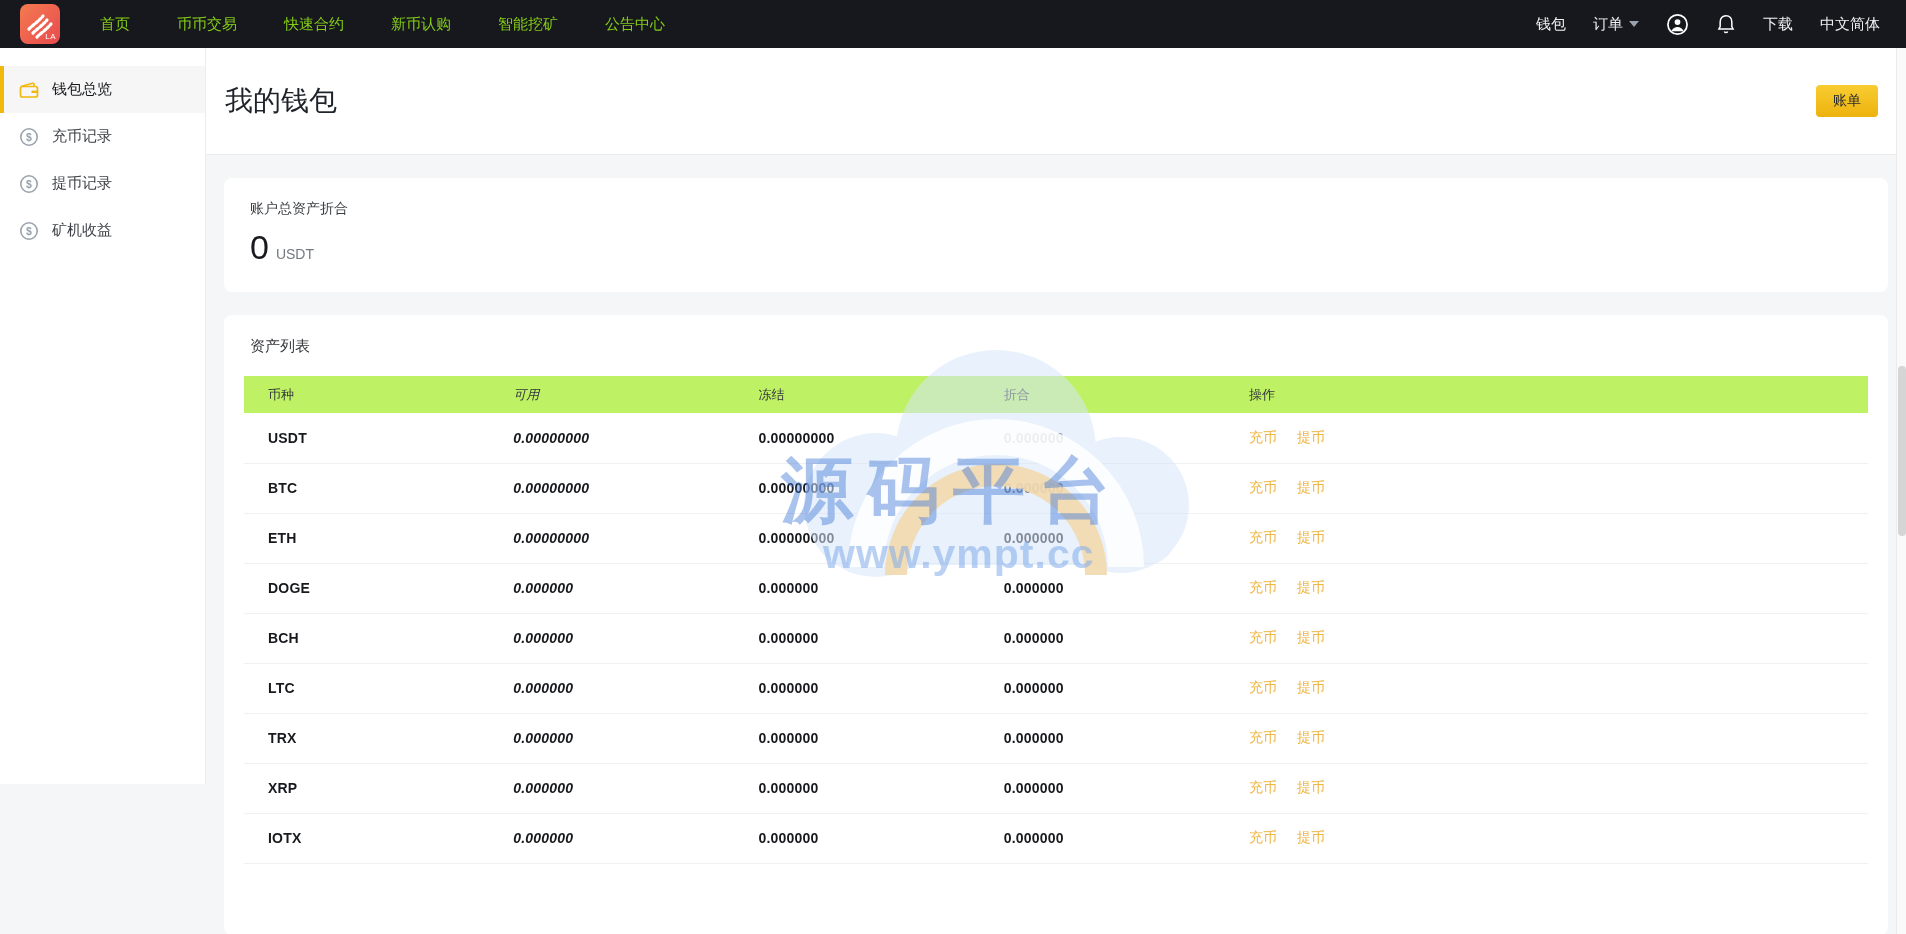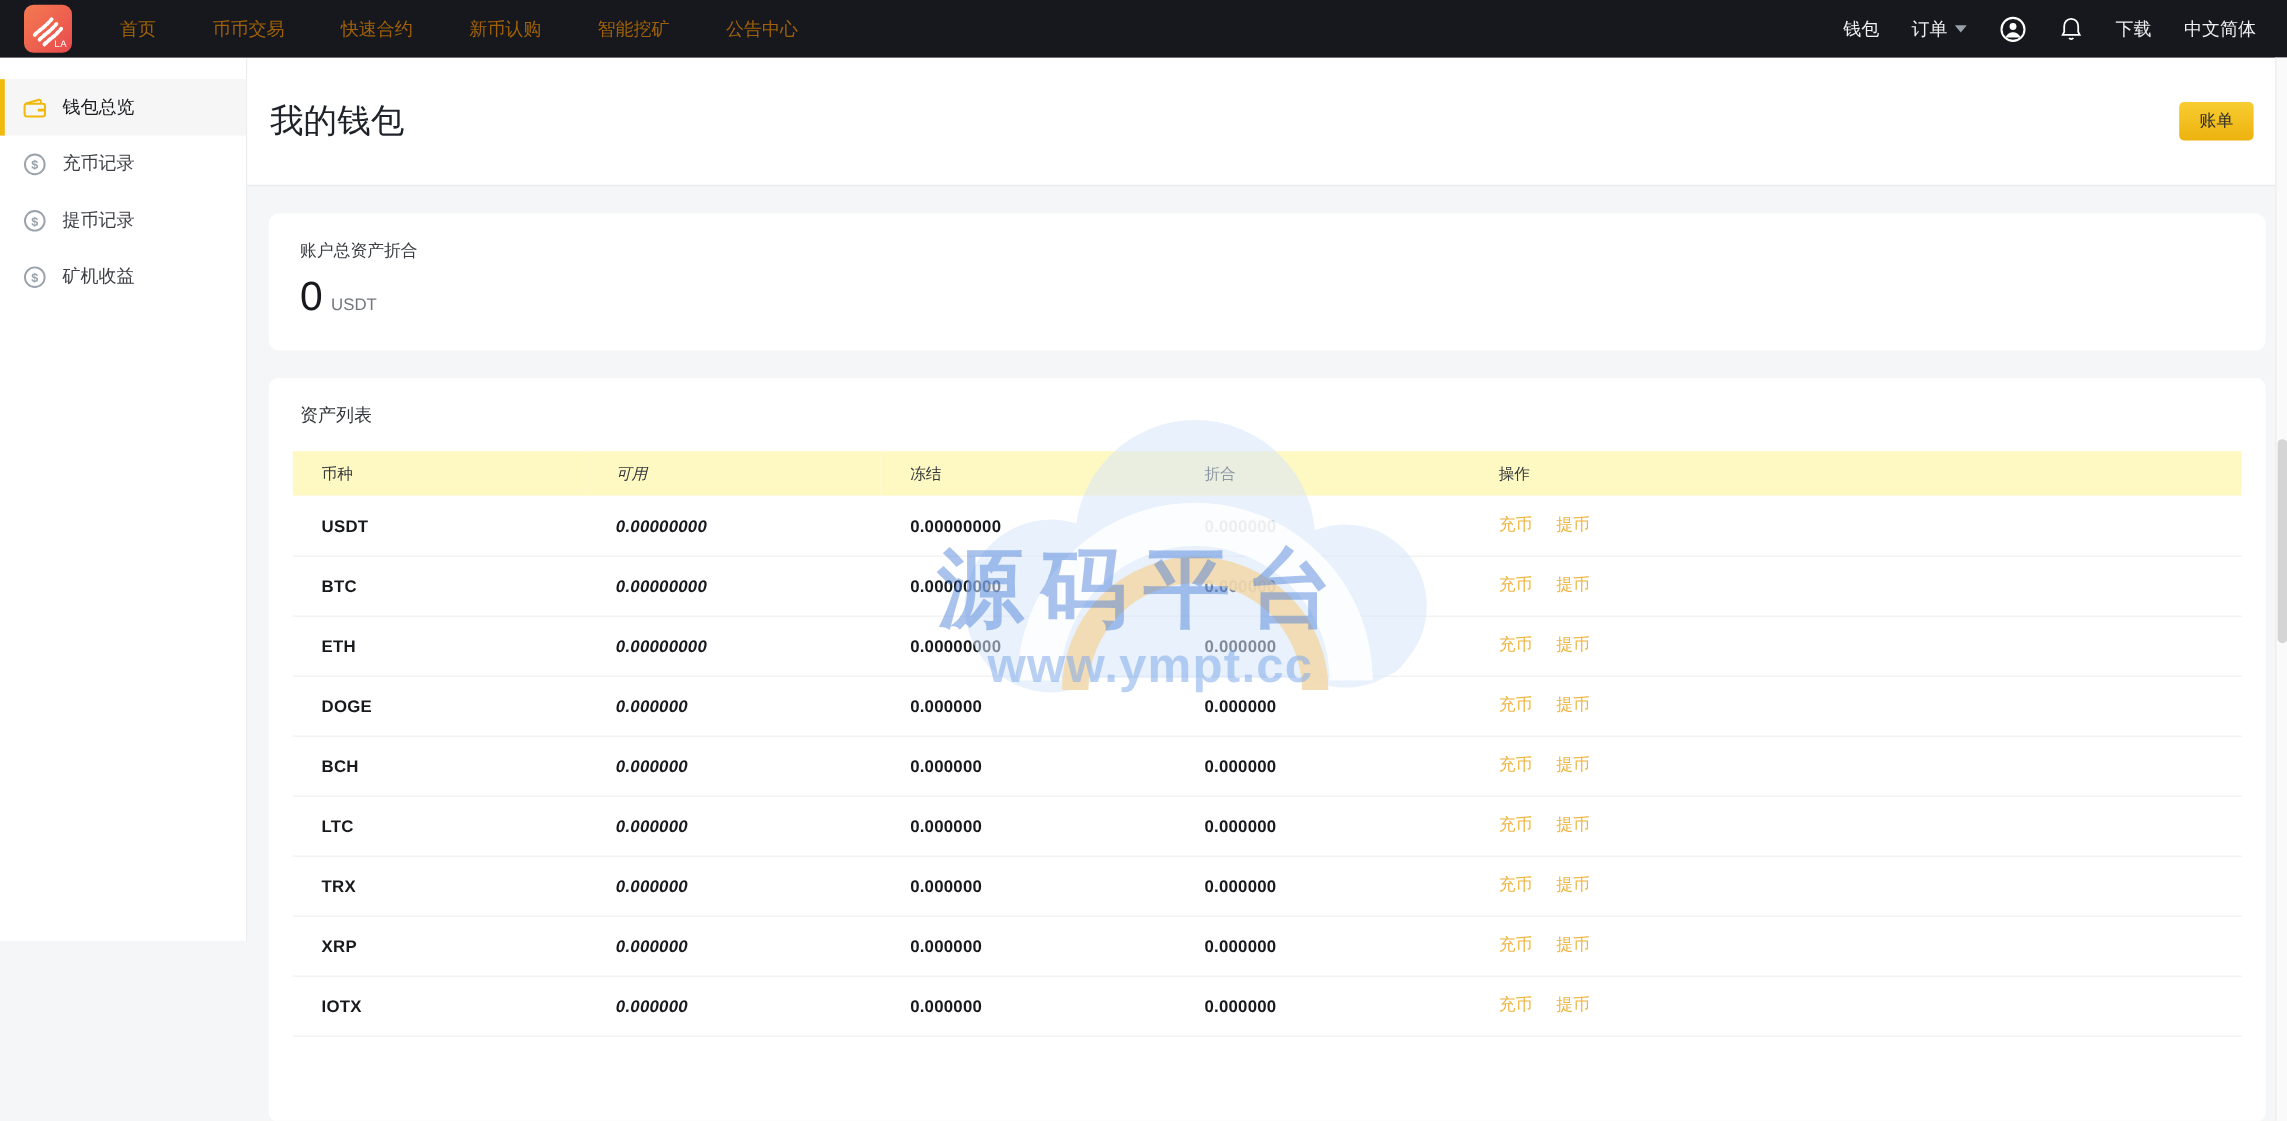--- a/index.html
+++ b/index.html
@@ -10,21 +10,21 @@
   
   .navbar { position:relative; z-index:6; height:48px; background:#16181d;
     display:flex; align-items:center; padding-left:20px; }
   .logo { width:40px; height:40px; border-radius:8px; flex:0 0 auto;
     background:linear-gradient(135deg,#f47b50 0%,#e84a4e 100%);
     position:relative; cursor:pointer; }
   .logo svg { position:absolute; top:3px; left:3px; }
   .logo .logo-la { position:absolute; right:4px; bottom:3px; font-size:8px;
     color:#fff; letter-spacing:0.5px; }
   .nav-items { display:flex; gap:47px; margin-left:40px; }
-  .nav-item { color:#a16207; font-size:15px; cursor:pointer; white-space:nowrap; }
+  .nav-item { color:#84cc16; font-size:15px; cursor:pointer; white-space:nowrap; }
   .nav-right { margin-left:auto; display:flex; align-items:center; gap:27px;
     padding-right:26px; }
   .nav-right .nav-link { color:#eef0f2; font-size:15px; cursor:pointer; white-space:nowrap; }
   .orders-trigger { display:flex; align-items:center; gap:6px; cursor:pointer; }
   .caret { width:0; height:0; border-left:5px solid transparent;
     border-right:5px solid transparent; border-top:6px solid #9aa1ab; }
   .nav-icon { display:flex; align-items:center; cursor:pointer; }
 
   
   .layout { display:flex; height:736px; }
@@ -48,21 +48,21 @@
   .card { background:#fff; border-radius:8px; }
   .summary-card { padding:22px 26px; margin-bottom:23px; height:114px; }
   .summary-label { font-size:14px; color:#3a3d42; }
   .summary-value-row { margin-top:10px; display:flex; align-items:baseline; }
   .summary-value { font-size:34px; color:#17191d; }
   .summary-unit { font-size:14px; color:#73787f; margin-left:7px; }
 
   .assets-card { padding:22px 0 6px; min-height:620px; }
   .assets-title { font-size:15px; color:#33363b; padding:0 26px 20px; }
   table { width:calc(100% - 40px); margin:0 20px; border-collapse:collapse; }
-  thead th { background:#fef9c3; font-weight:400; font-size:13px; color:#33363b;
+  thead th { background:#bef264; font-weight:400; font-size:13px; color:#33363b;
     text-align:left; height:37px; padding-left:24px; }
   th.c1, td.c1 { width:15.1%; }
   th.c2, td.c2 { width:15.1%;font-style:italic; }
   th.c3, td.c3 { width:15.1%; }
   th.c4, td.c4 { width:15.1%; }
   tbody td { height:50px; border-bottom:1px solid #f0f1f2; padding-left:24px;
     font-size:14px; }
   td.coin, td.num { font-weight:700; color:#17191d; letter-spacing:0.2px; }
   .op-link { color:#eeb541; margin-right:20px; font-size:14px;
     text-decoration:none; cursor:pointer; }

